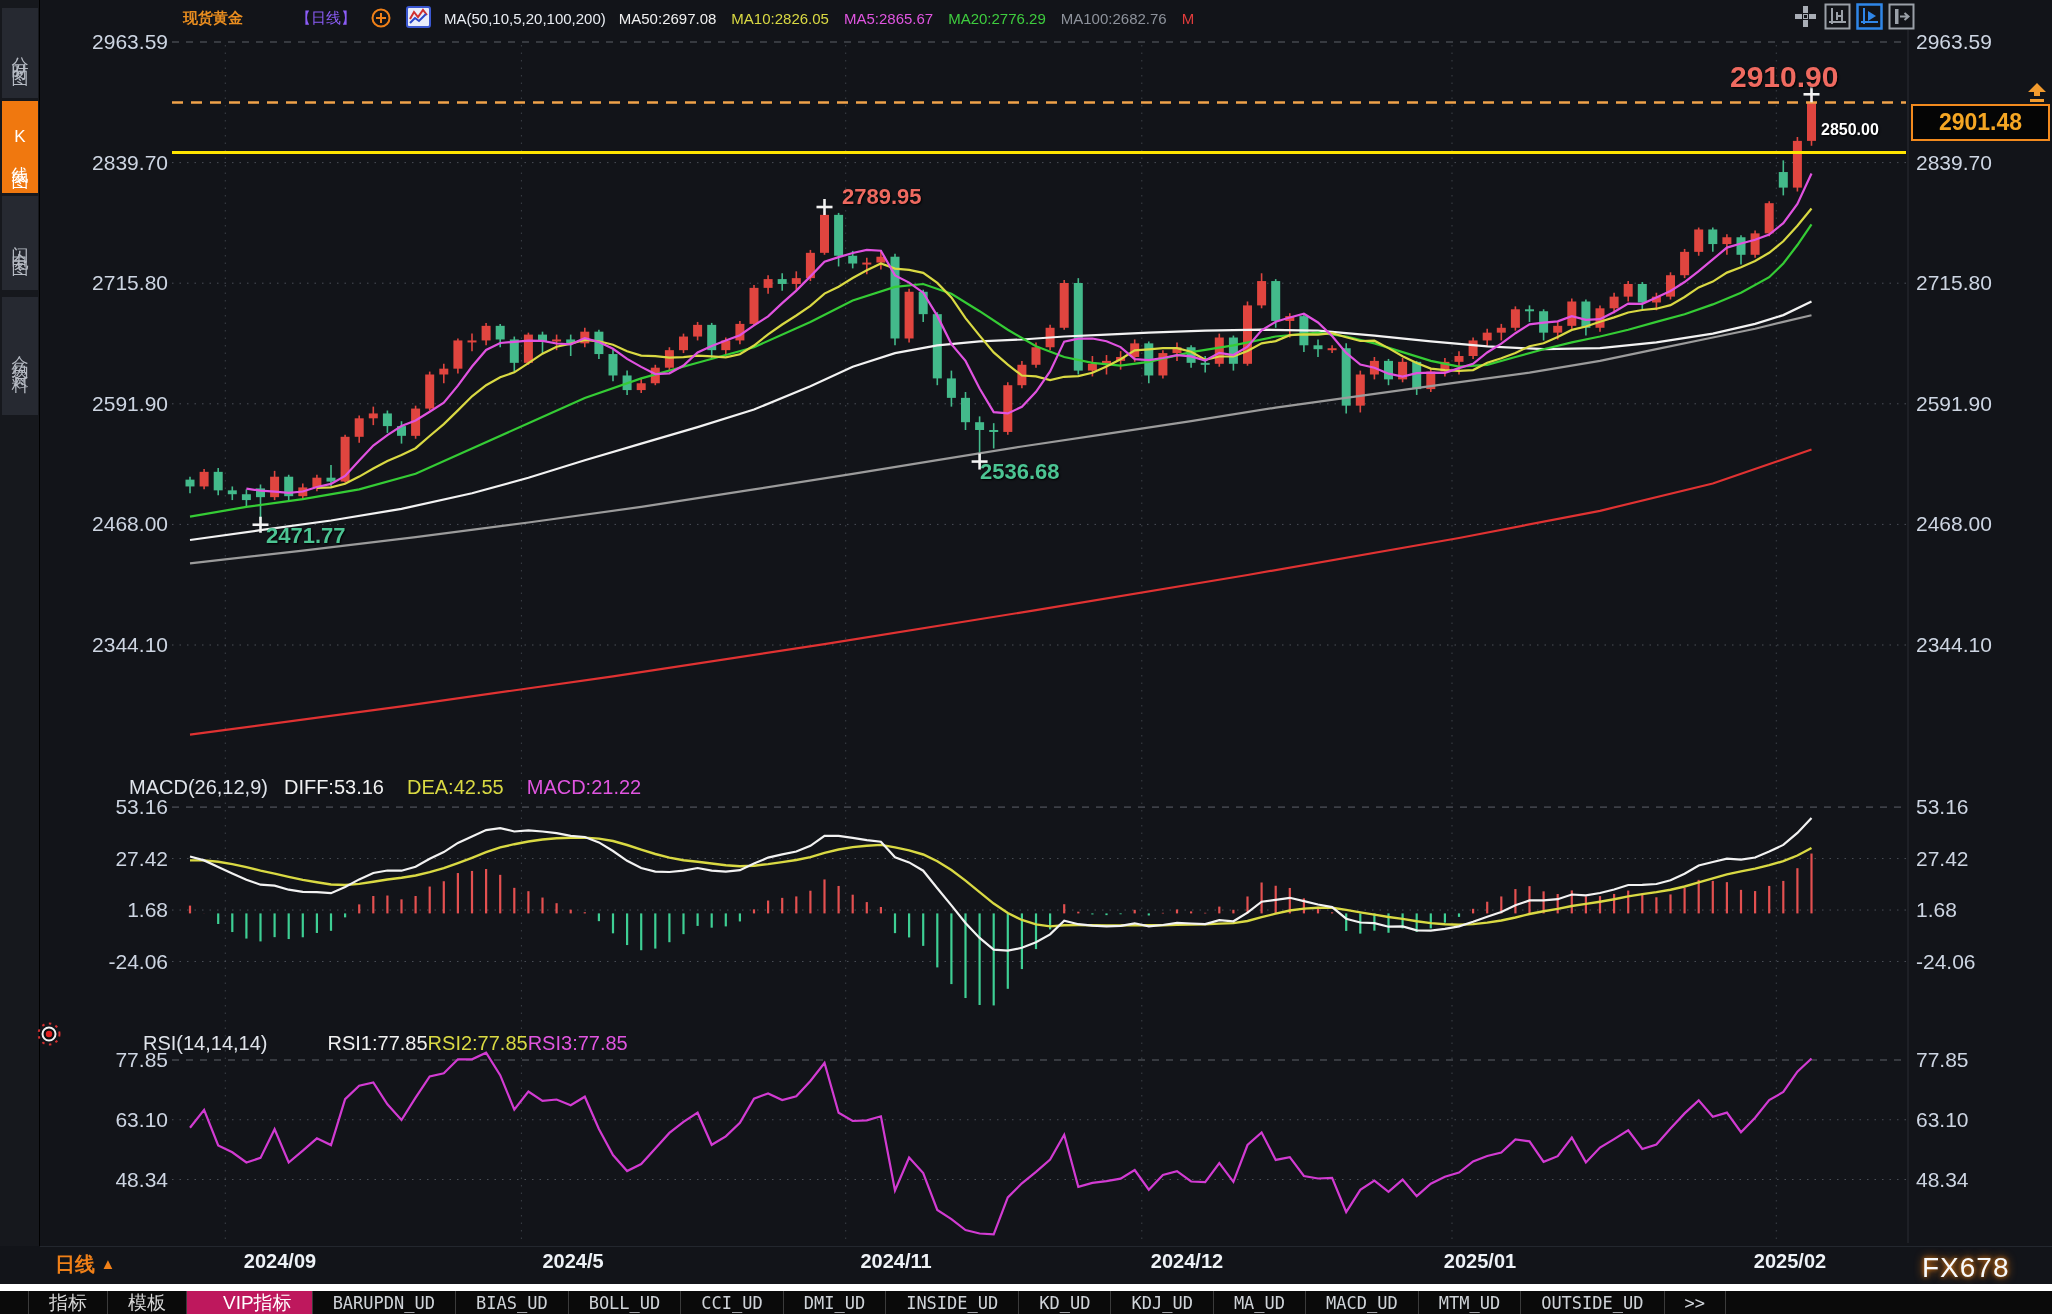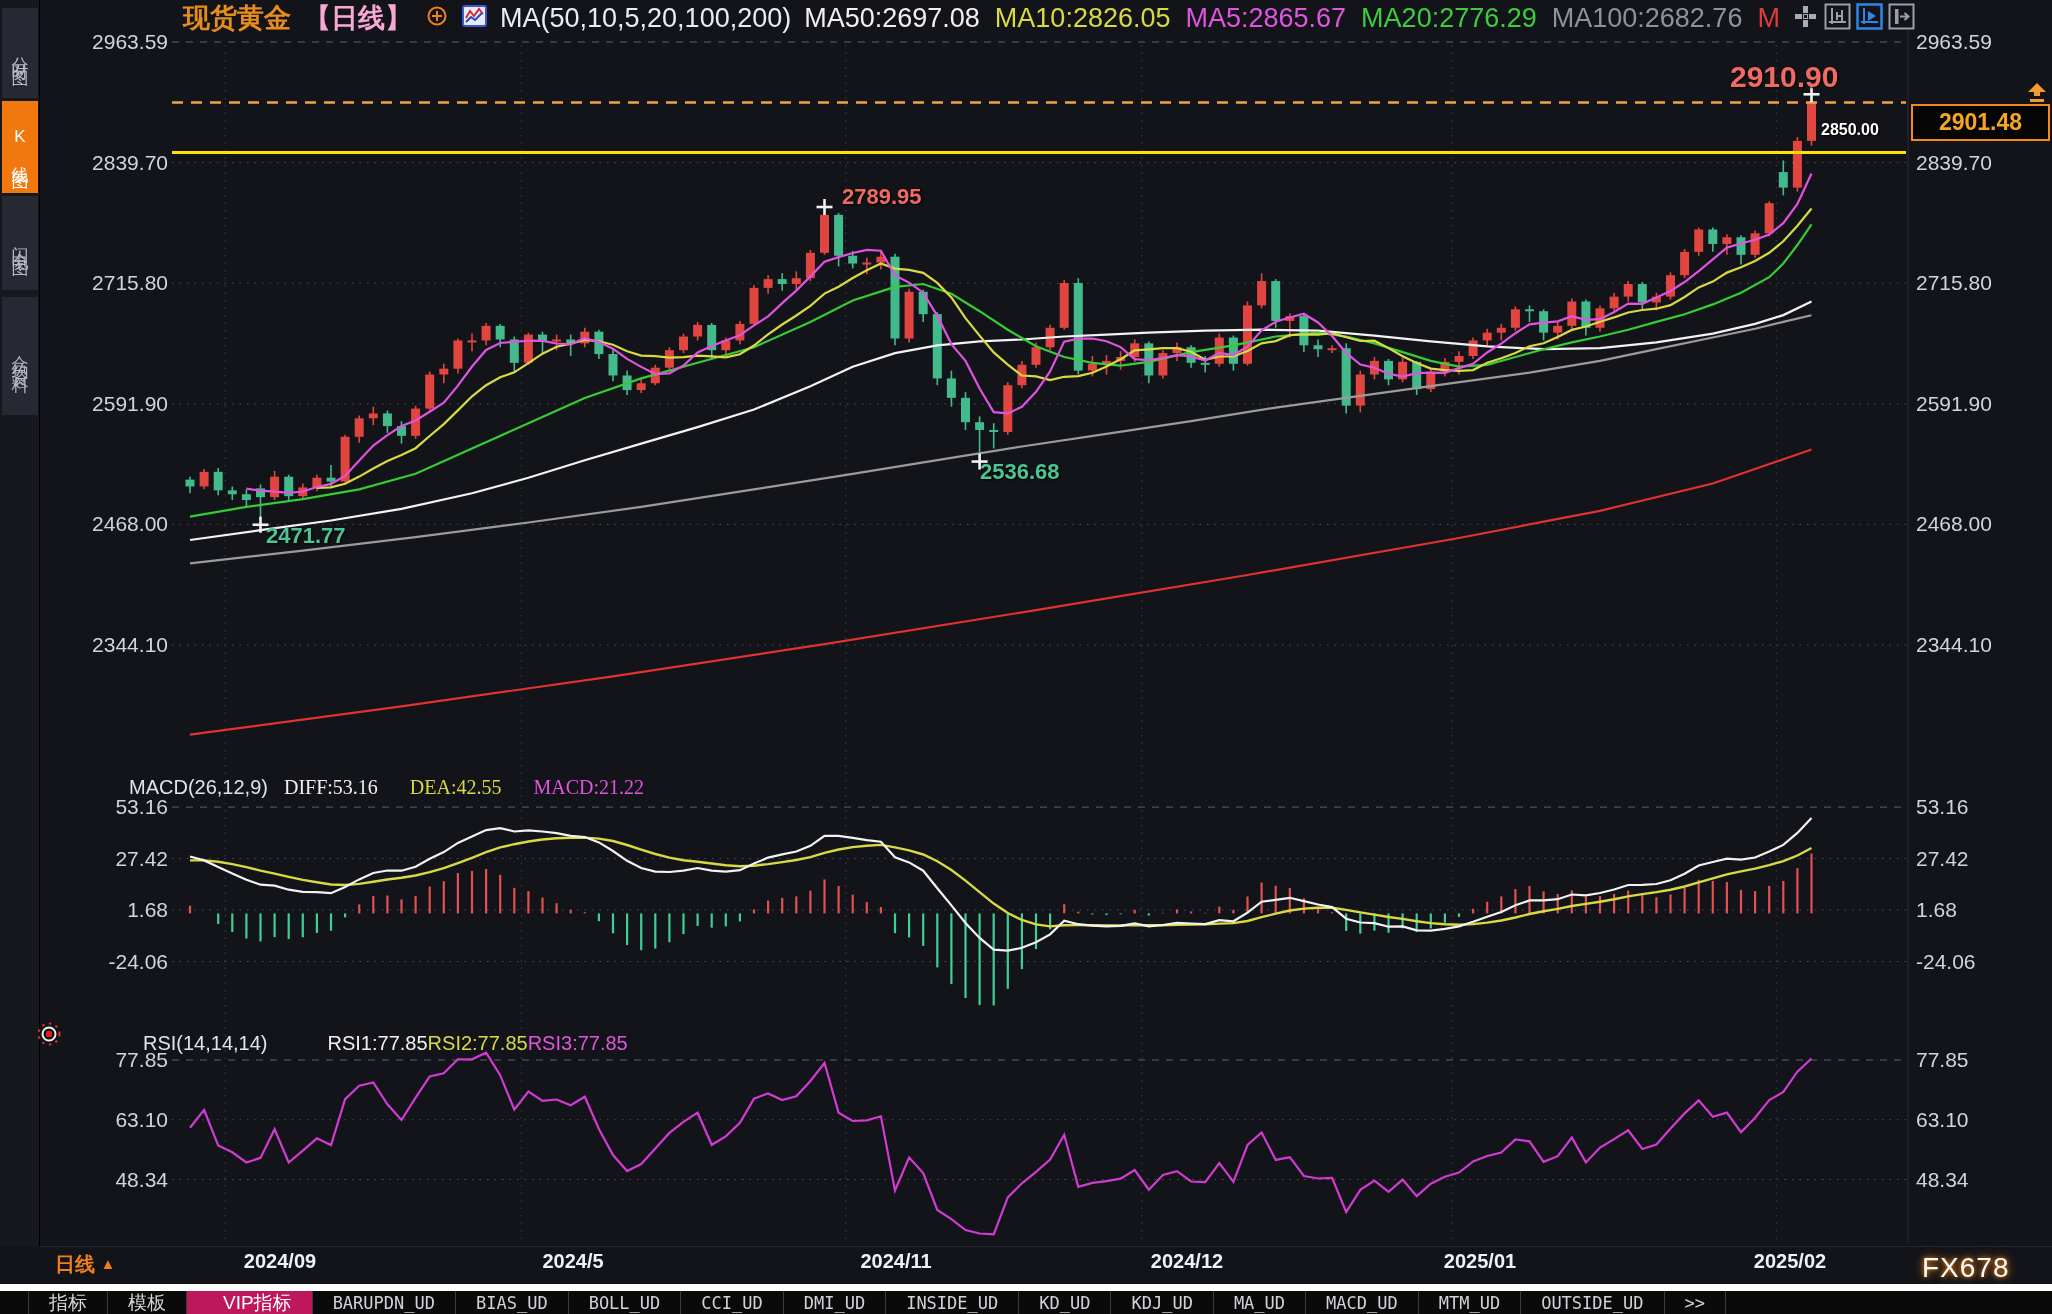--- a/index.html
+++ b/index.html
@@ -10,23 +10,23 @@
 
   
   #sidebar { position:absolute; left:0; top:0; width:40px; height:1246px; background:#16181d; border-right:1px solid #000; }
   .side-item { position:absolute; left:2px; width:36px; display:flex; align-items:center; justify-content:center;
                writing-mode:vertical-rl; text-orientation:upright; letter-spacing:7px;
                font-size:17px; color:#b6bbc4; background:#262931; cursor:pointer; }
   .side-item.active { background:#f0780f; color:#ffffff; }
 
   
   #header { position:absolute; left:183px; top:4px; height:28px; display:flex; align-items:center; gap:13px;
-            font-size:27px; white-space:nowrap; }
+            font-size:15px; white-space:nowrap; }
   .hdr-symbol { color:#e78c1f; font-weight:bold; }
-  .hdr-tag { color:#f9a8d4; font-weight:bold; }
+  .hdr-tag { color:#8b5cf6; font-weight:normal;margin-left:40px; }
   .hdr-group { color:#e9edf3; }
   .hdr-ma { font-weight:400; }
 
   #topicons { position:absolute; left:1792px; top:3px; display:flex; gap:5px; }
   .ticon { width:27px; height:27px; }
 
   
   .ylabel { position:absolute; font-size:21px; color:#cdd5e2; transform:translateY(-52%); }
   .ylabel.l { left:62px; width:106px; text-align:right; }
   .ylabel.r { left:1916px; text-align:left; }
@@ -551,21 +551,21 @@
 <div id="annos">
     <div class="anno" style="left: 1730px; top: 60px; color: rgb(239, 106, 96); font-size: 30px;">2910.90</div>
     <div class="anno" style="left: 1821px; top: 121px; color: #ffffff; font-size: 16px;">2850.00</div>
     <div class="anno" style="left: 842px; top: 184px; color: rgb(239, 106, 96); font-size: 22px;">2789.95</div>
     <div class="anno" style="left: 980px; top: 459px; color: rgb(76, 196, 147); font-size: 22px;">2536.68</div>
     <div class="anno" style="left: 266px; top: 523px; color: rgb(76, 196, 147); font-size: 22px;">2471.77</div>
   </div>
 
 <div class="study-header" style="left:129px; top:776px;">
   <span class="study-title">MACD(26,12,9)</span>
-  <span id="macd-items" style="display:flex;gap:32px;font-family:Liberation Serif, serif;">
+  <span id="macd-items" style="display:flex;gap:23px;">
       <span style="color: rgb(240, 240, 240);">DIFF:53.16</span>
       <span style="color: rgb(217, 217, 67);">DEA:42.55</span>
       <span style="color: rgb(224, 85, 224);">MACD:21.22</span>
     </span>
 </div>
 <div class="study-header" style="left:143px; top:1032px;">
   <span class="study-title">RSI(14,14,14)</span>
   <span id="rsi-items" style="display:flex;gap:0;margin-left:44px;">
       <span style="color: rgb(240, 240, 240);">RSI1:77.85</span>
       <span style="color: rgb(217, 217, 67);">RSI2:77.85</span>

